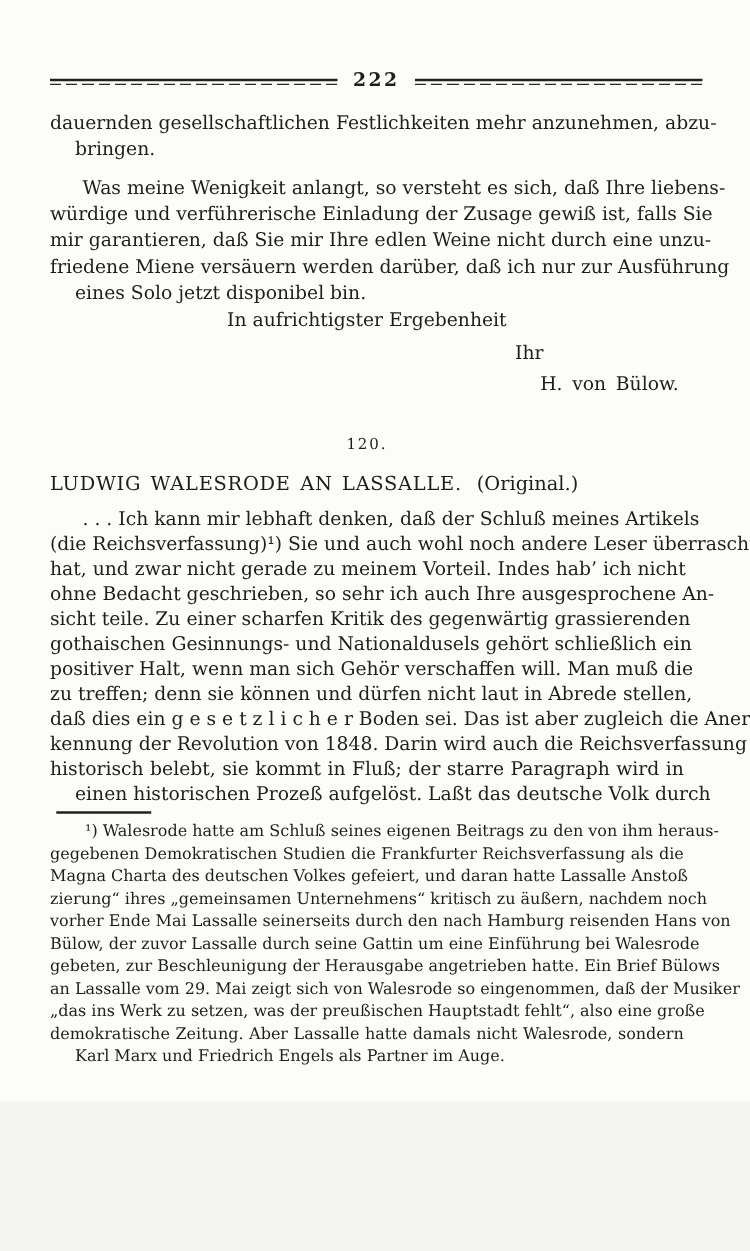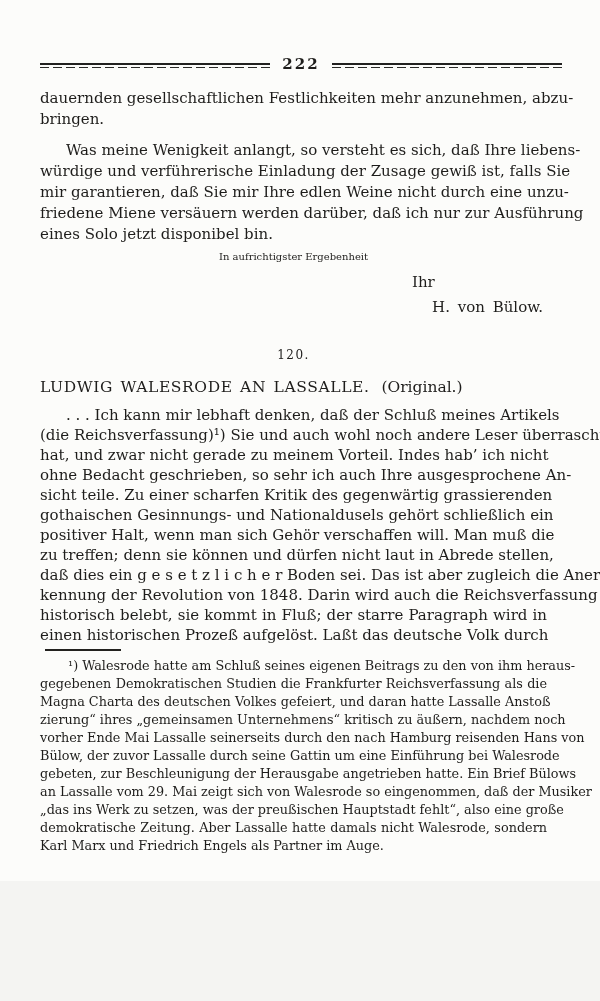--- a/index.html
+++ b/index.html
@@ -36,26 +36,26 @@
     transform: translateY(-1px);
   }
   
   .content { position: absolute; top: 88px; left: 40px; width: 507px; }
   .para { font-size: 15px; line-height: 21px; }
   .line {
     text-align: justify;
     text-align-last: justify;
     white-space: nowrap;
   }
-  .line.last { text-align-last: left; }
+  .line.last { text-align-last: left; margin-left: 20px; }
   .indent-first .line:first-child { text-indent: 26px; }
 
   .para-2 { margin-top: 10px; }
 
-  .closing { margin-top: 1px; font-size: 10px; line-height: 21px; text-align: center; }
+  .closing { margin-top: 1px; font-size: 15px; line-height: 21px; text-align: center; }
   .sig-intro { margin-top: 5px; font-size: 15px; line-height: 21px; padding-left: 372px; }
   .signature { margin-top: 4px; font-size: 15px; line-height: 21px; text-align: right; padding-right: 4px; word-spacing: 3px; }
 
   .section-number {
     margin-top: 27px; font-size: 12px; line-height: 21px;
     text-align: center; letter-spacing: 1.5px;
   }
   .heading { margin-top: 11px; font-size: 15.5px; line-height: 21px; }
   .heading-title { letter-spacing: 0.6px; word-spacing: 2px; }
   .heading-suffix { margin-left: 7px; }

